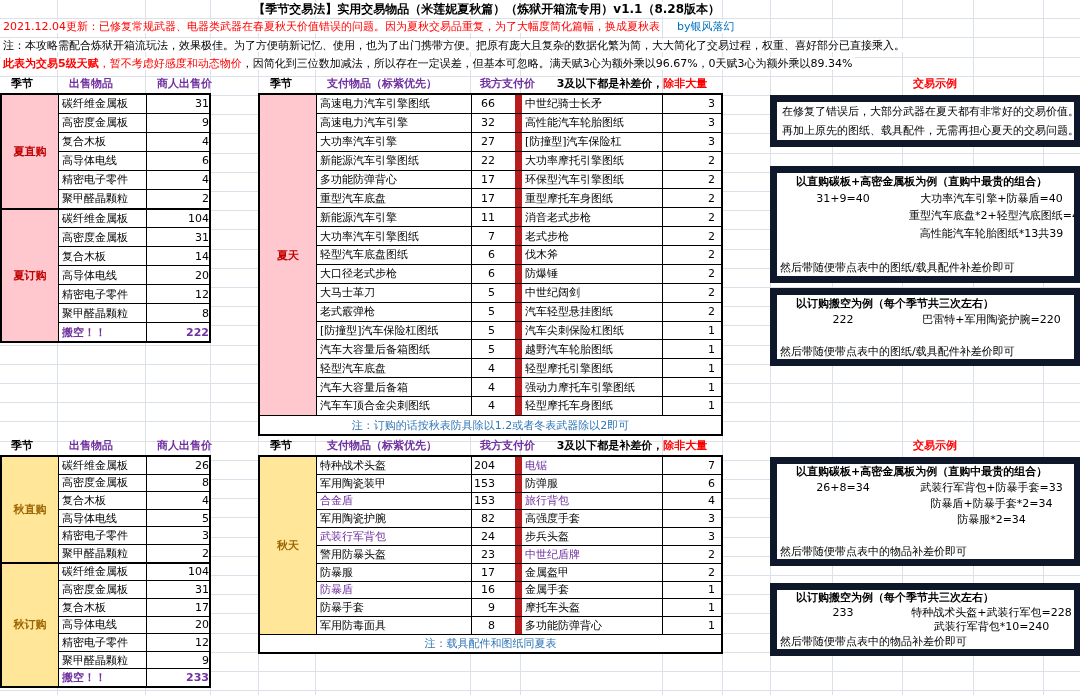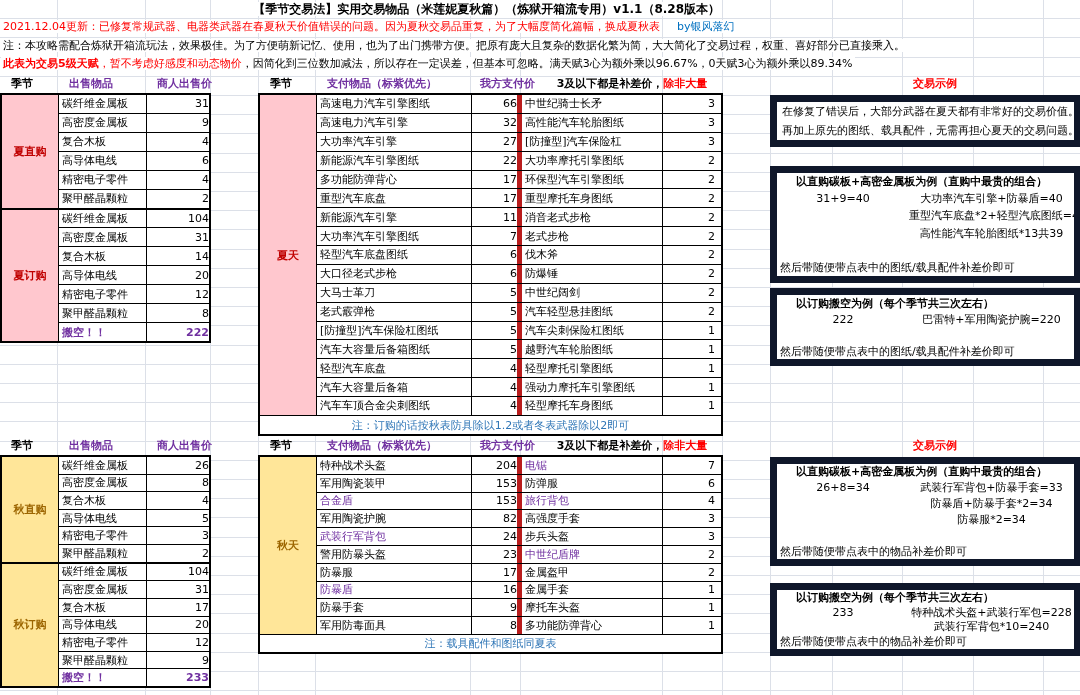--- a/index.html
+++ b/index.html
@@ -30,21 +30,21 @@
   .season-cell{width:57px;flex:none;border-right:1px solid #000;display:flex;align-items:center;justify-content:center;font-weight:bold}
   .pinkc{background:#ffc7ce;color:#c00000}
   .yellowc{background:#ffe699;color:#9c6500}
   .lrows{flex:1;display:flex;flex-direction:column;min-width:0}
   .lrow{flex:1;display:flex;border-bottom:1px solid #000;min-height:0}
   .lrows .lrow:last-child{border-bottom:none}
   .c-item,.c-lprice,.c-pay,.c-price,.c-diff,.c-val{display:flex;align-items:center;white-space:nowrap;overflow:hidden;min-height:0}
   .c-item{width:88px;border-right:1px solid #000;padding-left:3px}
   .c-lprice{flex:1;justify-content:flex-end;}
   .c-pay{width:155px;border-right:1px solid #000;padding-left:3px}
-  .c-price{width:50px;border-right:5px solid #b91c1c;justify-content:flex-end;padding-right:0}
+  .c-price{width:50px;border-right:7px solid #b91c1c;justify-content:flex-end;padding-right:20px}
   .c-diff{width:141px;border-right:1px solid #000;padding-left:3px}
   .c-val{flex:1;justify-content:flex-end;padding-right:6px}
   .mtop{display:flex;min-height:0}
   .note-row{flex:none;border-top:1px solid #000;display:flex;align-items:center;justify-content:center;color:#2e75b6;white-space:nowrap}
   .exbox{position:absolute;background:#fff;border:7px solid #0f172a;display:flex;flex-direction:column}
   .ex-title{flex:1;display:flex;align-items:center;padding-left:19px;font-weight:bold;white-space:nowrap;min-height:0}
   .ex-row{flex:1;display:flex;align-items:center;min-height:0}
   .ex-left{width:132px;flex:none;text-align:center}
   .ex-right{flex:1;text-align:center;white-space:nowrap;overflow:hidden}
   .ex-footer{flex:1;display:flex;align-items:center;padding-left:3px;white-space:nowrap;min-height:0}

